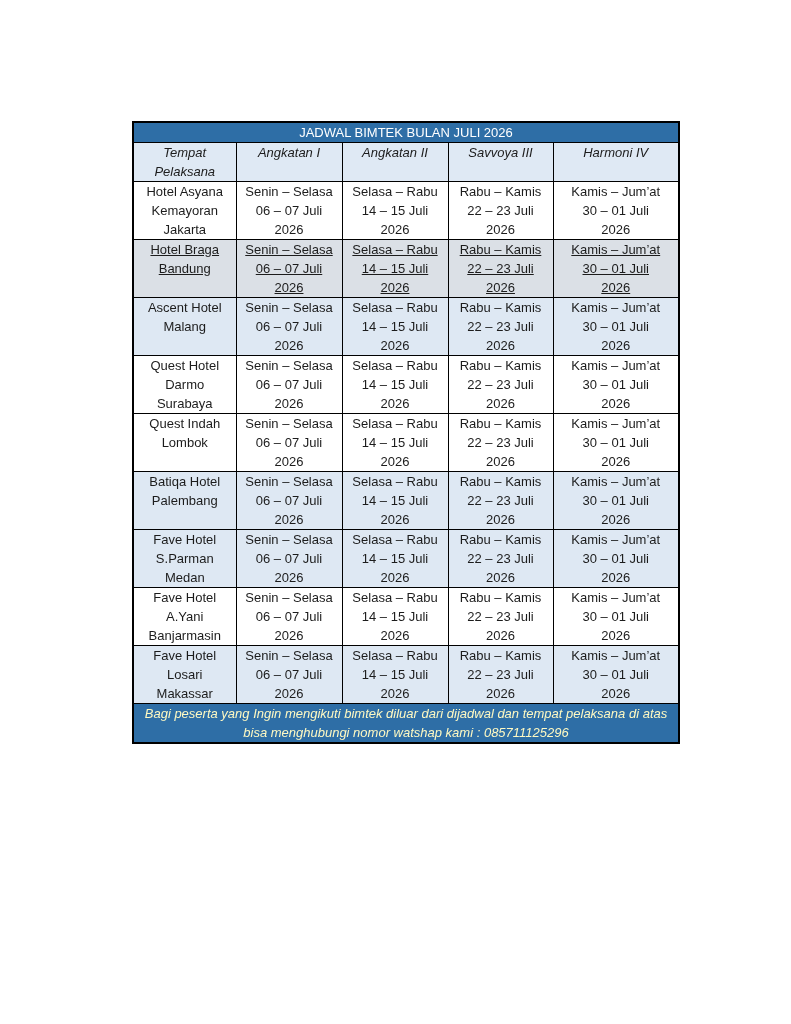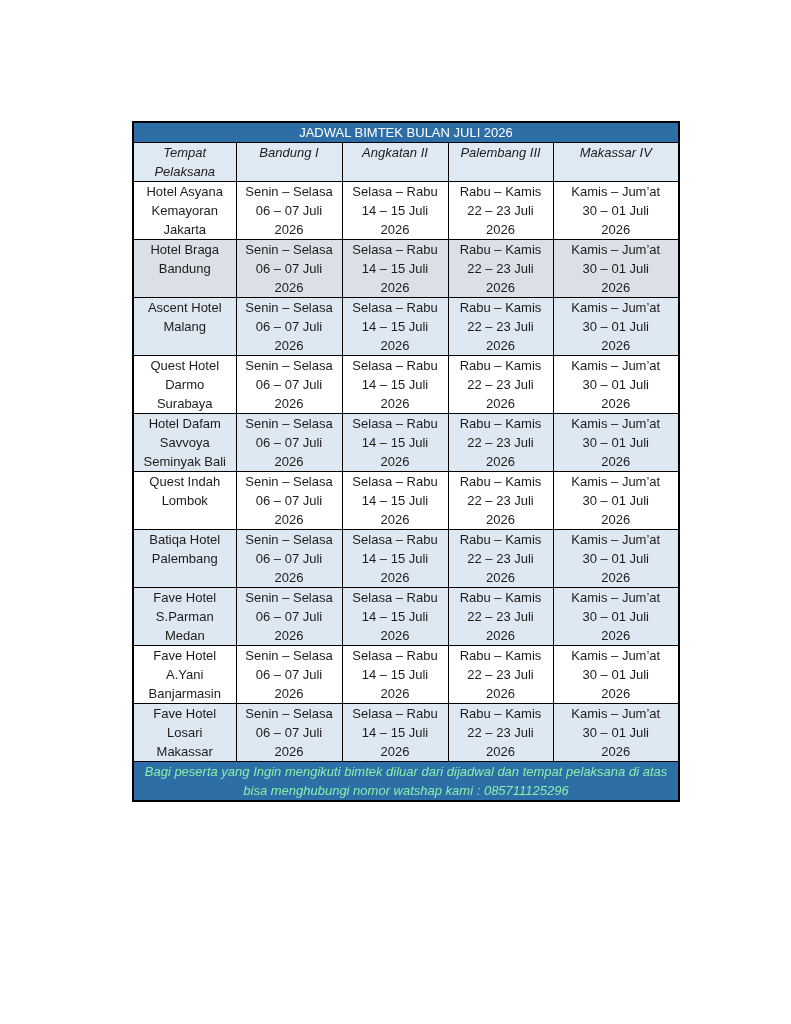--- a/index.html
+++ b/index.html
@@ -47,24 +47,24 @@
     padding: 1px 2px;
   }
   tr.colhead th {
     background: var(--header-row-bg, #dfe9f4);
     height: 37px;
     font-style: italic;
   }
   tbody tr { height: 58px; }
   tbody tr.shade-white td { background: #ffffff; }
   tbody tr.shade-blue  td { background: var(--row-blue-bg, #dee8f3); }
-  tbody tr.shade-gray  td { background: var(--row-gray-bg, #dbe0e6); }
+  tbody tr.shade-gray  td { background: var(--row-gray-bg, #dbe0e6); text-decoration: underline; }
   td.footer-cell {
     background: var(--accent, #2e6ea6);
-    color: #86efac;
+    color: #fef9c3;
     font-style: italic;
     font-size: 12.5px;
     line-height: 16px;
     padding: 2px 2px 3px 2px;
   }
 </style>
 </head>
 <body>
 
 <div class="page">
@@ -76,24 +76,24 @@
       <col style="width:105px">
       <col style="width:126px">
     </colgroup>
     <thead>
       <tr>
         <th colspan="5" class="table-title">JADWAL BIMTEK BULAN JULI 2026</th>
       </tr>
       <tr class="colhead">
         <th>Tempat
 Pelaksana</th>
-        <th>Bandung I</th>
+        <th>Angkatan I</th>
         <th>Angkatan II</th>
-        <th>Palembang III</th>
-        <th>Makassar IV</th>
+        <th>Savvoya III</th>
+        <th>Harmoni IV</th>
       </tr>
     </thead>
     <tbody>
         <tr class="shade-white">
     <td>Hotel Asyana
 Kemayoran
 Jakarta</td>
     <td>Senin – Selasa
 06 – 07 Juli
 2026</td>
@@ -136,37 +136,20 @@
 22 – 23 Juli
 2026</td>
     <td>Kamis – Jum’at
 30 – 01 Juli
 2026</td>
   </tr>
         <tr class="shade-white">
     <td>Quest Hotel
 Darmo
 Surabaya</td>
-    <td>Senin – Selasa
-06 – 07 Juli
-2026</td>
-    <td>Selasa – Rabu
-14 – 15 Juli
-2026</td>
-    <td>Rabu – Kamis
-22 – 23 Juli
-2026</td>
-    <td>Kamis – Jum’at
-30 – 01 Juli
-2026</td>
-  </tr>
-        <tr class="shade-blue">
-    <td>Hotel Dafam
-Savvoya
-Seminyak Bali</td>
     <td>Senin – Selasa
 06 – 07 Juli
 2026</td>
     <td>Selasa – Rabu
 14 – 15 Juli
 2026</td>
     <td>Rabu – Kamis
 22 – 23 Juli
 2026</td>
     <td>Kamis – Jum’at

